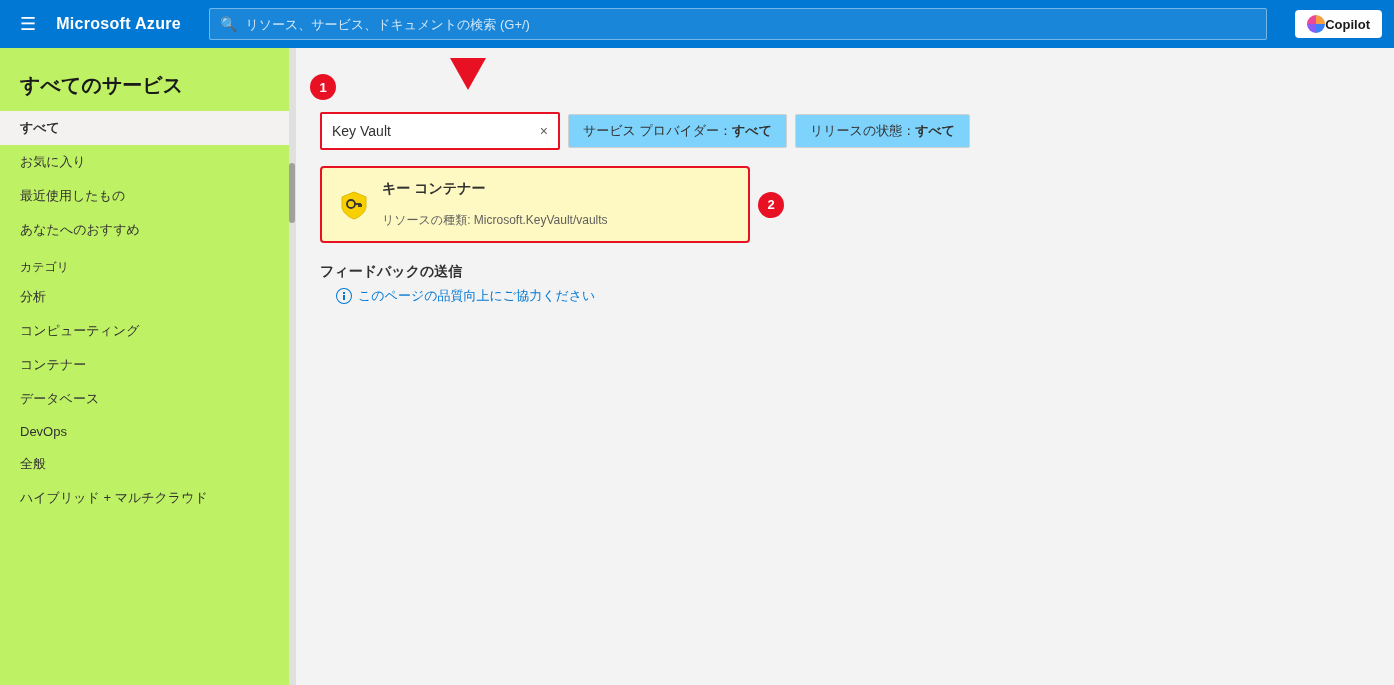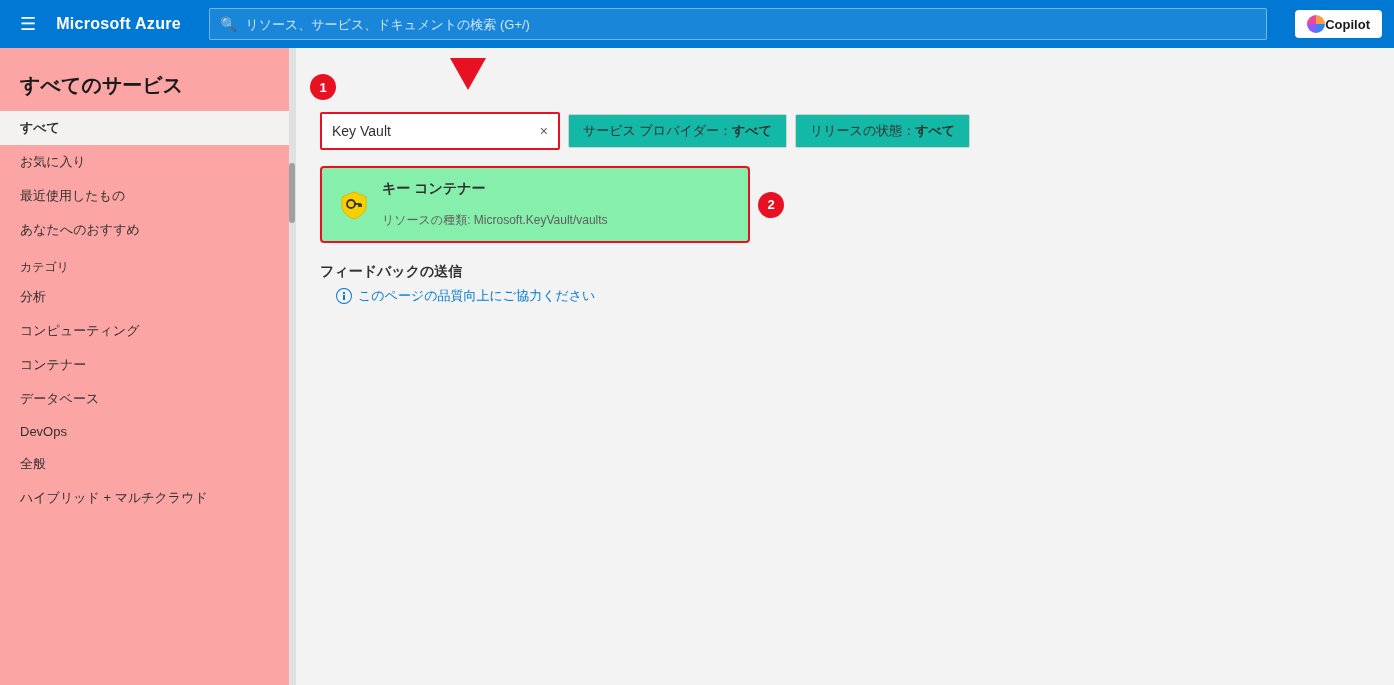--- a/index.html
+++ b/index.html
@@ -71,21 +71,21 @@
 
     
     .main-layout {
       display: flex;
       height: calc(685px - 48px);
     }
 
     
     .sidebar {
       width: 296px;
-      background: #fca5a5;
+      background: #bef264;
       border-right: 1px solid #e0e0e0;
       display: flex;
       flex-direction: column;
       position: relative;
       overflow: hidden;
     }
     .sidebar-content {
       flex: 1;
       overflow-y: auto;
       padding: 8px 0;
@@ -178,21 +178,21 @@
       font-size: 14px;
       color: #323130;
       width: 100%;
     }
     .search-box-clear {
       color: #605e5c;
       font-size: 14px;
       cursor: pointer;
     }
     .filter-btn {
-      background: #14b8a6;
+      background: #7dd3fc;
       border: 1px solid #d0d0d0;
       border-radius: 2px;
       padding: 6px 14px;
       font-size: 13px;
       color: #323130;
       cursor: pointer;
       white-space: nowrap;
       height: 34px;
     }
     .filter-label { font-weight: 400; }
@@ -202,21 +202,21 @@
     .arrow-container {
       position: absolute;
       top: -70px;
       left: 120px;
       pointer-events: none;
     }
 
     
     .results-container { margin-top: 4px; }
     .result-card {
-      background: #86efac;
+      background: #fef9c3;
       border: 2px solid #e81123;
       border-radius: 4px;
       padding: 12px 16px;
       display: flex;
       align-items: center;
       gap: 12px;
       max-width: 430px;
       cursor: pointer;
       position: relative;
     }

